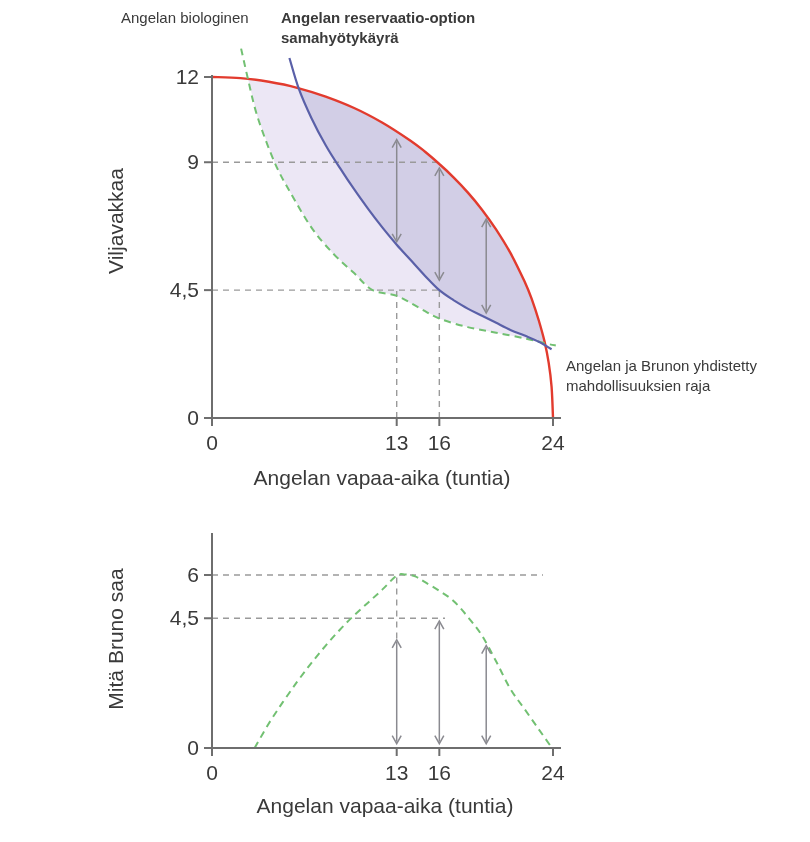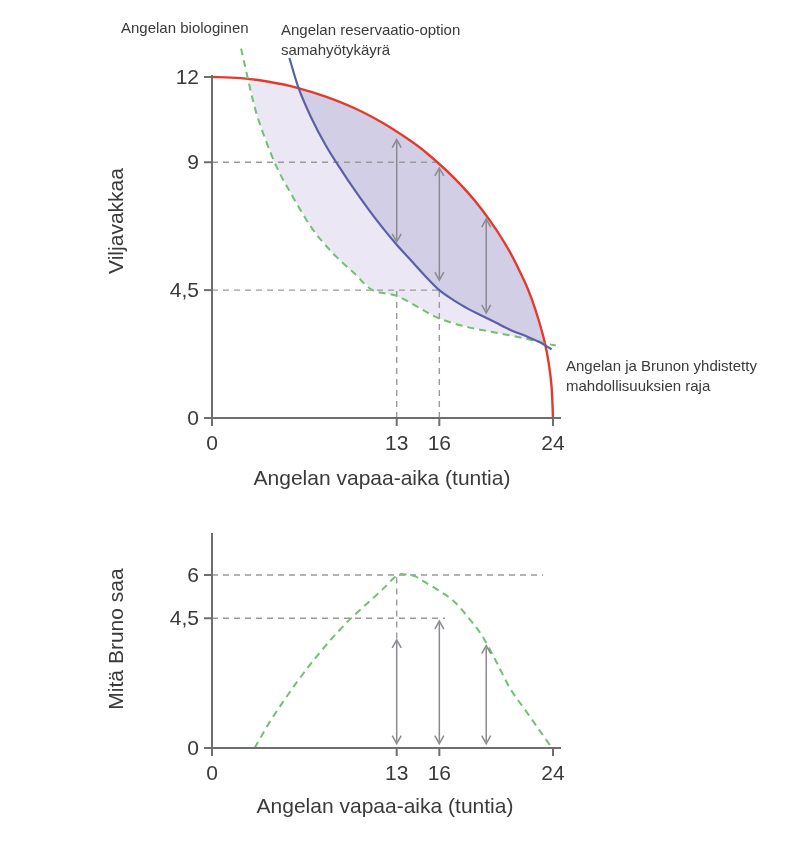--- a/index.html
+++ b/index.html
@@ -93,25 +93,25 @@
         <text x="552.992" y="780" text-anchor="middle" class="tick">24</text>
         <line x1="204" y1="748" x2="212" y2="748" stroke="#6e6e6e" stroke-width="2"></line>
         <text x="199" y="755" text-anchor="end" class="tick">0</text>
         <line x1="204" y1="618.2515000000001" x2="212" y2="618.2515000000001" stroke="#6e6e6e" stroke-width="2"></line>
         <text x="199" y="625.2515000000001" text-anchor="end" class="tick">4,5</text>
         <line x1="204" y1="575.002" x2="212" y2="575.002" stroke="#6e6e6e" stroke-width="2"></line>
         <text x="199" y="582.002" text-anchor="end" class="tick">6</text>
       </g>
     </svg>
 
-  <div class="anno" style="left:121px;top:18px;width:162px;">
+  <div class="anno" style="left:121px;top:8px;width:162px;">
     <div>Angelan biologinen</div>
   </div>
 
-  <div class="anno" style="left:281px;top:20px;width:220px;">
+  <div class="anno" style="left:281px;top:8px;width:220px;font-weight:bold;">
     <div>Angelan reservaatio-option</div>
     <div>samahyötykäyrä</div>
   </div>
 
   <div class="anno" style="left:566px;top:356px;width:250px;">
     <div>Angelan ja Brunon yhdistetty</div>
     <div>mahdollisuuksien raja</div>
   </div>
 
   <div class="axis-label y-rot" style="left:-4px;top:209px;width:240px;">Viljavakkaa</div>

